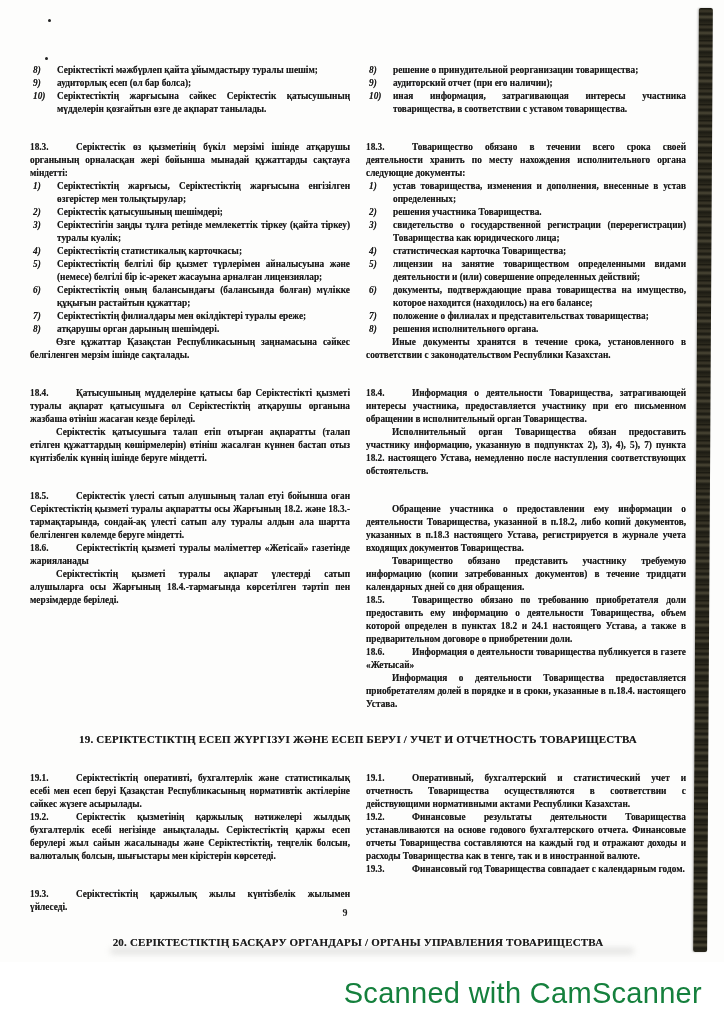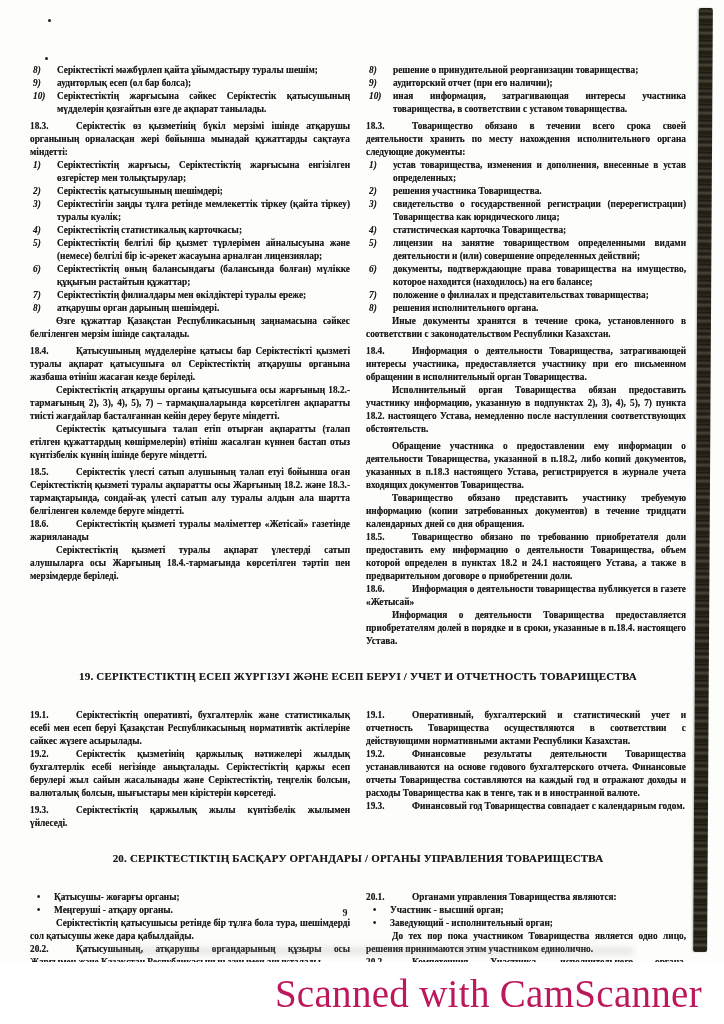--- a/index.html
+++ b/index.html
@@ -15,21 +15,21 @@
     line-height:13px;
   }
   .content{
     position:absolute;
     left:30px;right:38px;top:64px;
     text-shadow:0 0 0.4px rgba(20,20,20,.55);
   }
   .region{display:flex;gap:16px;}
   .col{flex:1;min-width:0;}
   .block{text-align:justify;}
-  .block.space{margin-top:4px;}
+  .block.space{margin-top:25px;}
   .item{position:relative;padding-left:27px;}
   .item .marker{position:absolute;left:3px;font-style:italic;}
   .num .marker{display:inline-block;min-width:46px;}
   .para{text-indent:26px;}
   .bullet{position:relative;padding-left:24px;}
   .bullet .marker{position:absolute;left:7px;}
   .section-heading{
     text-align:center;
     font-size:11px;
     letter-spacing:.2px;
@@ -66,24 +66,24 @@
     border-radius:3px;
   }
   .watermark-band{
     position:absolute;
     left:0;right:0;bottom:0;height:62px;
     background:#ffffff;
     display:flex;align-items:center;justify-content:flex-end;
     padding-right:22px;box-sizing:border-box;
   }
   .watermark-text{
-    font-family:Liberation Serif, serif;
+    font-family:Liberation Sans, sans-serif;
     font-weight:400;
-    font-size:39px;
-    color:#be185d;
+    font-size:29px;
+    color:#15803d;
     letter-spacing:.3px;
   }
 </style>
 </head>
 <body>
 
 <div class="page">
   <span class="stray-dot dot1"></span>
   <span class="stray-dot dot2"></span>
 
@@ -97,21 +97,20 @@
           <div class="block item"><span class="marker">1)</span><span>Серіктестіктің жарғысы, Серіктестіктің жарғысына енгізілген өзгерістер мен толықтырулар;</span></div>
           <div class="block item"><span class="marker">2)</span><span>Серіктестік қатысушының шешімдері;</span></div>
           <div class="block item"><span class="marker">3)</span><span>Серіктестігін заңды тұлға ретінде мемлекеттік тіркеу (қайта тіркеу) туралы куәлік;</span></div>
           <div class="block item"><span class="marker">4)</span><span>Серіктестіктің статистикалық карточкасы;</span></div>
           <div class="block item"><span class="marker">5)</span><span>Серіктестіктің белгілі бір қызмет түрлерімен айналысуына және (немесе) белгілі бір іс-әрекет жасауына арналған лицензиялар;</span></div>
           <div class="block item"><span class="marker">6)</span><span>Серіктестіктің оның балансындағы (балансында болған) мүлікке құқығын растайтын құжаттар;</span></div>
           <div class="block item"><span class="marker">7)</span><span>Серіктестіктің филиалдары мен өкілдіктері туралы ереже;</span></div>
           <div class="block item"><span class="marker">8)</span><span>атқарушы орган дарының шешімдері.</span></div>
           <div class="block para"><span>Өзге құжаттар Қазақстан Республикасының заңнамасына сәйкес белгіленген мерзім ішінде сақталады.</span></div>
           <div class="block num space"><span class="marker">18.4.</span><span>Қатысушының мүдделеріне қатысы бар Серіктестікті қызметі туралы ақпарат қатысушыға ол Серіктестіктің атқарушы органына жазбаша өтініш жасаған кезде беріледі.</span></div>
-          <div class="block para"><span>Серіктестіктің атқарушы органы қатысушыға осы жарғының 18.2.- тармағының 2), 3), 4), 5), 7) – тармақшаларында көрсетілген ақпаратты тиісті жағдайлар басталғаннан кейін дереу беруге міндетті.</span></div>
           <div class="block para"><span>Серіктестік қатысушыға талап етіп отырған ақпаратты (талап етілген құжаттардың көшірмелерін) өтініш жасалған күннен бастап отыз күнтізбелік күннің ішінде беруге міндетті.</span></div>
           <div class="block num space"><span class="marker">18.5.</span><span>Серіктестік үлесті сатып алушының талап етуі бойынша оған Серіктестіктің қызметі туралы ақпаратты осы Жарғының 18.2. және 18.3.-тармақтарында, сондай-ақ үлесті сатып алу туралы алдын ала шартта белгіленген көлемде беруге міндетті.</span></div>
           <div class="block num"><span class="marker">18.6.</span><span>Серіктестіктің қызметі туралы мәліметтер «Жетісай» газетінде жарияланады</span></div>
           <div class="block para"><span>Серіктестіктің қызметі туралы ақпарат үлестерді сатып алушыларға осы Жарғының 18.4.-тармағында көрсетілген тәртіп пен мерзімдерде беріледі.</span></div>
         </div>
       <div class="col">
           <div class="block item"><span class="marker">8)</span><span>решение о принудительной реорганизации товарищества;</span></div>
           <div class="block item"><span class="marker">9)</span><span>аудиторский отчет (при его наличии);</span></div>
           <div class="block item"><span class="marker">10)</span><span>иная информация, затрагивающая интересы участника товарищества, в соответствии с уставом товарищества.</span></div>
           <div class="block num space"><span class="marker">18.3.</span><span>Товарищество обязано в течении всего срока своей деятельности хранить по месту нахождения исполнительного органа следующие документы:</span></div>

